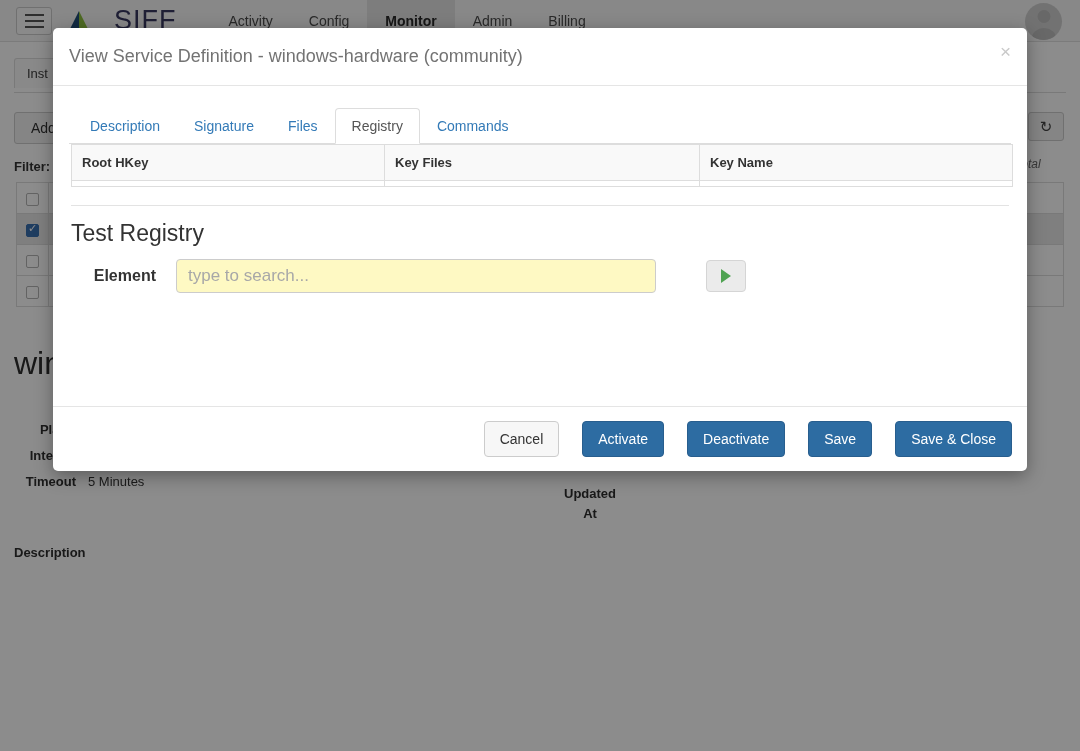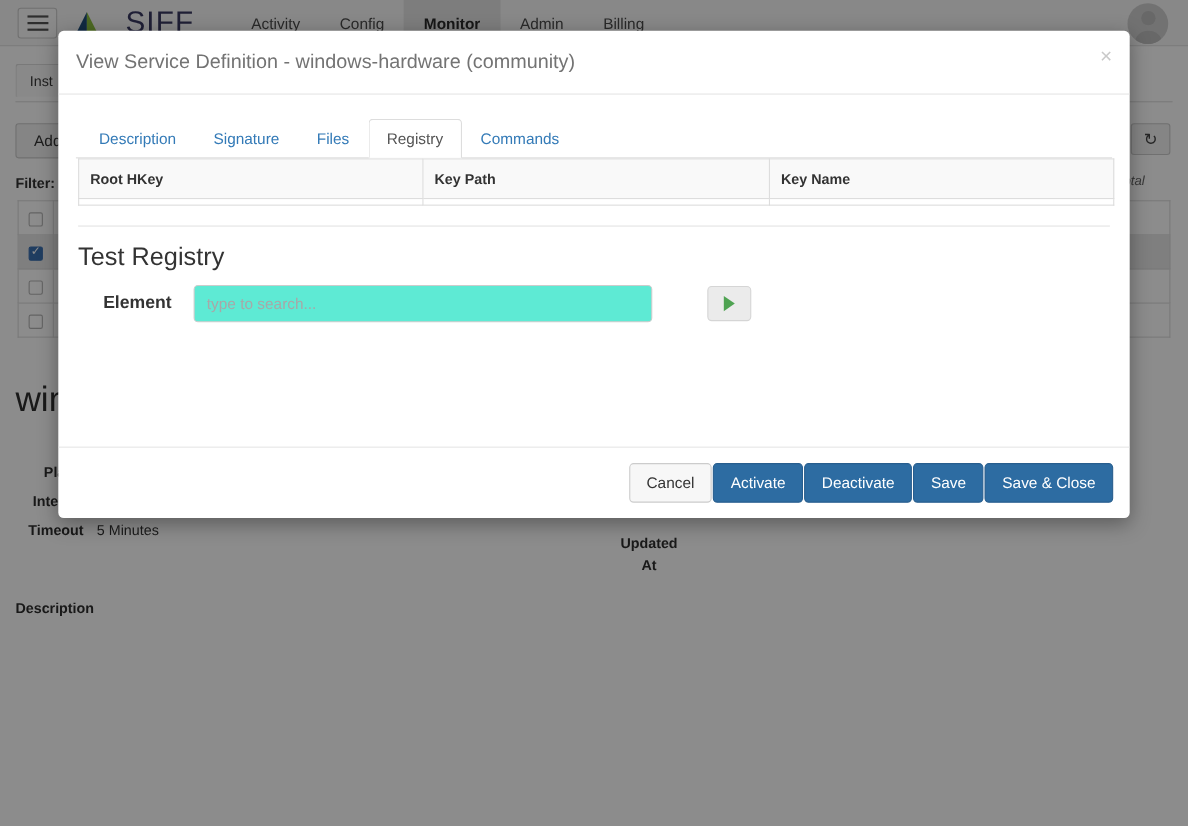--- a/index.html
+++ b/index.html
@@ -375,29 +375,29 @@
   }
   .form-label {
     width: 105px;
     text-align: right;
     font-size: 16px;
     font-weight: bold;
     color: #333333;
     padding-right: 20px;
   }
   .search-input {
-    width: 417px;
+    width: 480px;
     height: 34px;
     border: 1px solid #cccccc;
     border-radius: 4px;
     padding: 0 11px;
-    font-size: 14px;
+    font-size: 17px;
     color: #555555;
     font-family: "Liberation Sans", sans-serif;
-    background: #5eead4;
+    background: #fef9c3;
   }
   .search-input::placeholder { color: #a8a8a8; }
 
   .run-btn {
     width: 40px; height: 32px;
     margin-left: 50px;
     border: 1px solid #d5d5d5;
     border-radius: 4px;
     background: #ebebeb;
     display: flex;
@@ -420,21 +420,21 @@
   }
 
   .modal-footer {
     flex: 0 0 auto;
     height: 65px;
     border-top: 1px solid #e5e5e5;
     display: flex;
     align-items: center;
     justify-content: flex-end;
     padding-right: 15px;
-    gap: 1px;
+    gap: 23px;
   }
   .btn {
     font-size: 14px;
     padding: 9px 15px;
     border-radius: 4px;
     cursor: pointer;
     font-family: "Liberation Sans", sans-serif;
     line-height: 16px;
   }
   .btn-default {
@@ -564,21 +564,21 @@
       <div class="tab">Files</div>
       <div class="tab active">Registry</div>
       <div class="tab">Commands</div>
     </div>
 
 
     <table class="reg-table">
       <thead>
         <tr>
           <th style="width:313px">Root HKey</th>
-          <th style="width:315px">Key Path</th>
+          <th style="width:315px">Key Files</th>
           <th>Key Name</th>
         </tr>
       </thead>
       <tbody>
         <tr>
           <td></td>
           <td></td>
           <td></td>
         </tr>
       </tbody>

